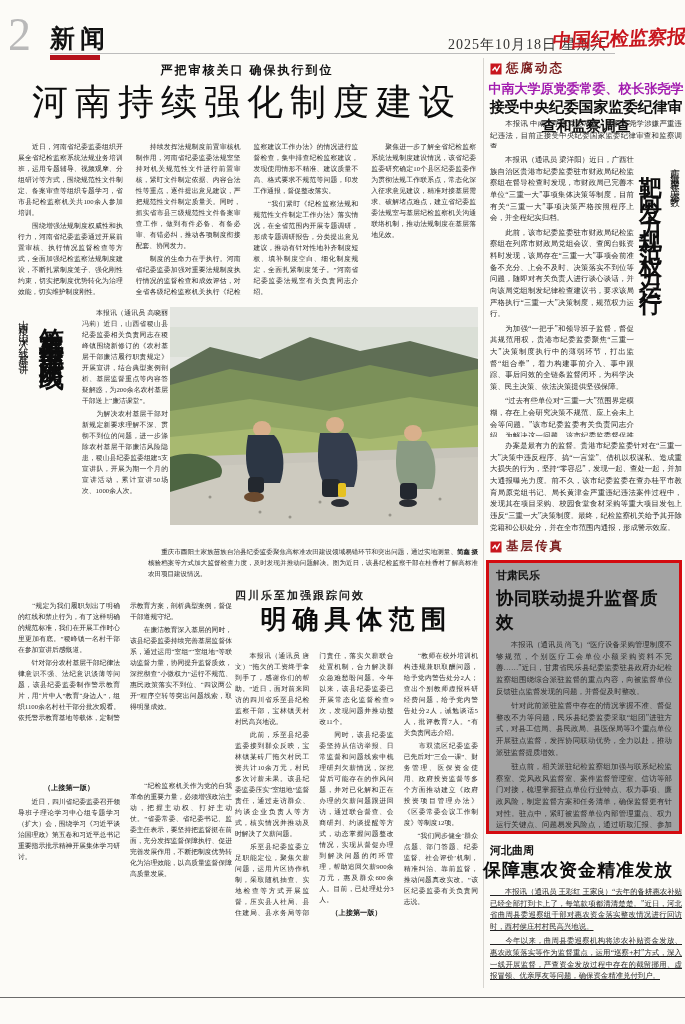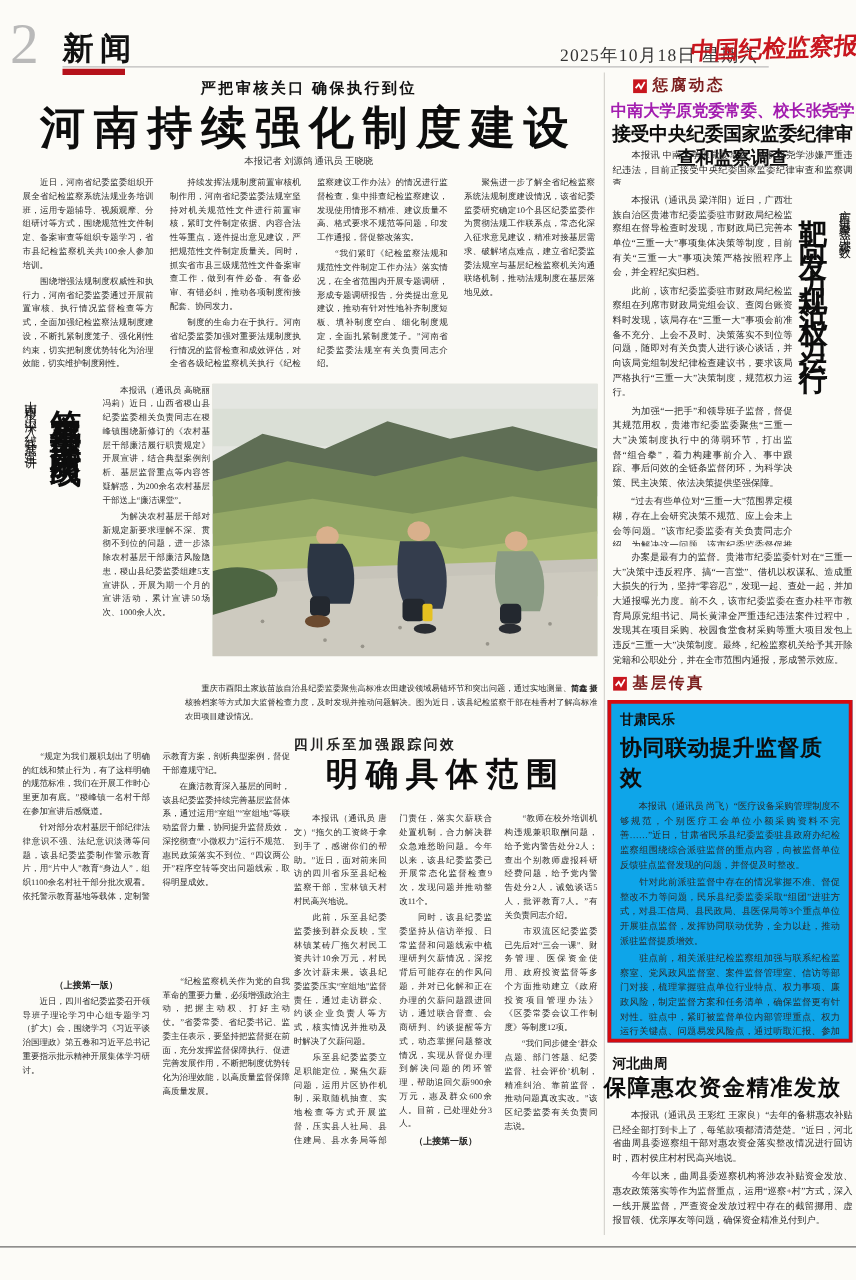--- a/index.html
+++ b/index.html
@@ -16,21 +16,21 @@
   .head-rule-red { position:absolute; left:50px; top:55px; width:50px; height:5px; background:#b5121b; }
   .head-date { position:absolute; left:448px; top:36px; font-size:14px; color:#333; letter-spacing:1px; }
   .masthead { position:absolute; left:553px; top:26px; width:128px; font-size:19px; font-weight:900; color:#c8161e;
               transform:skewX(-8deg) rotate(-2deg); letter-spacing:0px; white-space:nowrap; }
   
   .para { font-size:6.8px; line-height:1.62; text-align:justify; color:#2b2b2b; margin-bottom:2px; }
   .parar { font-size:7.4px; line-height:1.58; text-align:justify; color:#2b2b2b; margin-bottom:2.5px; }
   .jump-label { font-size:7.2px; font-weight:700; text-align:center; margin:3px 0; color:#222; }
   
   .m-kicker { position:absolute; left:18px; top:62px; width:458px; text-align:center; font-size:12px; font-weight:700; letter-spacing:2px; color:#111; }
-  .m-headline { position:absolute; left:18px; top:78px; width:458px; text-align:center; font-size:36px; font-weight:700; letter-spacing:7px; color:#0d0d0d; }
+  .m-headline { position:absolute; left:18px; top:78px; width:458px; text-align:center; font-size:36px; font-weight:400; letter-spacing:7px; color:#0d0d0d; }
   .m-byline { position:absolute; left:18px; top:124px; width:458px; text-align:center; font-size:7.5px; color:#333; }
   .m-body { position:absolute; left:18px; top:141px; width:458px; height:159px; column-count:4; column-gap:13px; overflow:hidden; }
   
   .vdiv { position:absolute; left:483px; top:58px; width:1px; height:930px; background:#d7d5d0; }
   
   .sx-kicker { position:absolute; left:16px; top:312px; height:200px; writing-mode:vertical-rl; font-size:10px; letter-spacing:4px; color:#111; font-weight:400; }
   .sx-headline { position:absolute; left:34px; top:308px; height:300px; width:34px; writing-mode:vertical-rl; font-size:25px; font-weight:900; letter-spacing:4px; color:#0d0d0d; }
   .sx-body-top { position:absolute; left:82px; top:307px; width:86px; height:288px; overflow:hidden; }
   .sx-body-bottom { position:absolute; left:18px; top:600px; width:214px; height:174px; column-count:2; column-gap:10px; overflow:hidden; }
   .jump-left { position:absolute; left:18px; top:780px; width:214px; height:208px; column-count:2; column-gap:10px; overflow:hidden; }
@@ -46,45 +46,44 @@
   .sec-head { position:absolute; display:flex; align-items:center; gap:4px; }
   .sec-head .icon { width:12px; height:12px; flex:0 0 auto; }
   .sec-label { font-size:12.5px; font-weight:700; color:#7c1f1f; letter-spacing:2px; }
   .zn-headline1 { position:absolute; left:488px; top:80px; width:196px; text-align:center; font-size:13px; font-weight:900; color:#a21caf; }
   .zn-headline2 { position:absolute; left:488px; top:98px; width:196px; text-align:center; font-size:15px; font-weight:700; color:#0d0d0d; letter-spacing:-0.2px; }
   .zn-body { position:absolute; left:490px; top:118px; width:192px; height:30px; overflow:hidden; }
   .gx-body-side { position:absolute; left:490px; top:154px; width:144px; height:283px; overflow:hidden; }
   .gx-vtitle { position:absolute; left:636px; top:158px; width:30px; height:366px; writing-mode:vertical-rl; font-size:23px; font-weight:900; letter-spacing:13px; color:#0d0d0d; }
   .gx-vkicker { position:absolute; left:667px; top:160px; width:14px; height:180px; writing-mode:vertical-rl; font-size:9.5px; letter-spacing:3px; color:#111; }
   .gx-body-bottom { position:absolute; left:490px; top:440px; width:192px; height:92px; overflow:hidden; }
-  .gansu-box { position:absolute; left:486px; top:560px; width:196px; height:274px; border:3px solid #d40b10; background:#0ea5e9; padding:5px 7px; overflow:hidden; }
+  .gansu-box { position:absolute; left:486px; top:560px; width:196px; height:274px; border:3px solid #d40b10; background:#a3a3a3; padding:5px 7px; overflow:hidden; }
   .gs-kicker { font-size:11px; font-weight:700; color:#111; margin-bottom:3px; }
   .gs-headline { font-size:17.5px; font-weight:900; color:#0d0d0d; letter-spacing:0.5px; margin-bottom:5px; }
   .hb-kicker { position:absolute; left:490px; top:843px; font-size:11px; font-weight:700; color:#111; }
   .hb-headline { position:absolute; left:483px; top:858px; width:196px; font-size:18px; font-weight:900; letter-spacing:1px; color:#0d0d0d; }
-  .hb-body { position:absolute; left:490px; top:886px; width:192px; height:100px; overflow:hidden; }
+  .hb-body { position:absolute; left:490px; top:886px; width:192px; height:100px; overflow:hidden;text-decoration:underline; }
   
   .foot-rule { position:absolute; left:0; top:997px; width:685px; height:1px; background:#6b6b6b; }
   .foot-text { position:absolute; left:0; top:1003px; width:685px; text-align:center; font-size:8.5px; font-weight:700; color:#222; letter-spacing:0.5px; }
 </style>
 </head>
 <body>
 
 <div class="page">
 
   <div class="pagenum">2</div>
   <div class="section-title">新闻</div>
   <div class="head-rule"></div>
   <div class="head-rule-red"></div>
   <div class="head-date">2025年10月18日 星期六</div>
   <div class="masthead">中国纪检监察报</div>
 
   <div class="m-kicker">严把审核关口 确保执行到位</div>
   <div class="m-headline">河南持续强化制度建设</div>
-  <div class="m-byline">本报记者 刘源鸽 通讯员 王晓晓</div>
   <div class="m-body">
     <p class="para">　　近日，河南省纪委监委组织开展全省纪检监察系统法规业务培训班，运用专题辅导、视频观摩、分组研讨等方式，围绕规范性文件制定、备案审查等组织专题学习，省市县纪检监察机关共100余人参加培训。</p>
     <p class="para">　　围绕增强法规制度权威性和执行力，河南省纪委监委通过开展前置审核、执行情况监督检查等方式，全面加强纪检监察法规制度建设，不断扎紧制度笼子、强化刚性约束，切实把制度优势转化为治理效能，切实维护制度刚性。</p>
     <p class="para">　　持续发挥法规制度前置审核机制作用，河南省纪委监委法规室坚持对机关规范性文件进行前置审核，紧盯文件制定依据、内容合法性等重点，逐件提出意见建议，严把规范性文件制定质量关。同时，抓实省市县三级规范性文件备案审查工作，做到有件必备、有备必审、有错必纠，推动各项制度衔接配套、协同发力。</p>
     <p class="para">　　制度的生命力在于执行。河南省纪委监委加强对重要法规制度执行情况的监督检查和成效评估，对全省各级纪检监察机关执行《纪检监察建议工作办法》的情况进行监督检查，集中排查纪检监察建议，发现使用情形不精准、建议质量不高、格式要求不规范等问题，印发工作通报，督促整改落实。</p>
     <p class="para">　　“我们紧盯《纪检监察法规和规范性文件制定工作办法》落实情况，在全省范围内开展专题调研，形成专题调研报告，分类提出意见建议，推动有针对性地补齐制度短板、填补制度空白、细化制度规定，全面扎紧制度笼子。”河南省纪委监委法规室有关负责同志介绍。</p>
     <p class="para">　　聚焦进一步了解全省纪检监察系统法规制度建设情况，该省纪委监委研究确定10个县区纪委监委作为贯彻法规工作联系点，常态化深入征求意见建议，精准对接基层需求、破解堵点难点，建立省纪委监委法规室与基层纪检监察机关沟通联络机制，推动法规制度在基层落地见效。</p>
   </div>
 
   <div class="vdiv"></div>
@@ -153,21 +152,21 @@
     <p class="para">　　本报讯（通讯员 唐文）“拖欠的工资终于拿到手了，感谢你们的帮助。”近日，面对前来回访的四川省乐至县纪检监察干部，宝林镇天村村民高兴地说。</p>
     <p class="para">　　此前，乐至县纪委监委接到群众反映，宝林镇某砖厂拖欠村民工资共计10余万元，村民多次讨薪未果。该县纪委监委压实“室组地”监督责任，通过走访群众、约谈企业负责人等方式，核实情况并推动及时解决了欠薪问题。</p>
     <p class="para">　　乐至县纪委监委立足职能定位，聚焦欠薪问题，运用片区协作机制，采取随机抽查、实地检查等方式开展监督，压实县人社局、县住建局、县水务局等部门责任，落实欠薪联合处置机制，合力解决群众急难愁盼问题。今年以来，该县纪委监委已开展常态化监督检查9次，发现问题并推动整改11个。</p>
     <p class="para">　　同时，该县纪委监委坚持从信访举报、日常监督和问题线索中梳理研判欠薪情况，深挖背后可能存在的作风问题，并对已化解和正在办理的欠薪问题跟进回访，通过联合督查、会商研判、约谈提醒等方式，动态掌握问题整改情况，实现从督促办理到解决问题的闭环管理，帮助追回欠薪900余万元，惠及群众600余人。目前，已处理处分3人。</p>
     <div class="jump-label">（上接第一版）</div>
     <p class="para">　　“教师在校外培训机构违规兼职取酬问题，给予党内警告处分2人；查出个别教师虚报科研经费问题，给予党内警告处分2人，诫勉谈话5人，批评教育7人。”有关负责同志介绍。</p>
     <p class="para">　　市双流区纪委监委已先后对“三会一课”、财务管理、医保资金使用、政府投资监督等多个方面推动建立《政府投资项目管理办法》《区委常委会议工作制度》等制度12项。</p>
     <p class="para">　　“我们同步健全‘群众点题、部门答题、纪委监督、社会评价’机制，精准纠治、靠前监督，推动问题真改实改。”该区纪委监委有关负责同志说。</p>
   </div>
 
-  <div class="sec-head" style="left: 506px; top: 60px; position: absolute;">
+  <div class="sec-head" style="left: 490px; top: 60px; position: absolute;">
     <svg class="icon" viewBox="0 0 12 12">
       <rect x="0.5" y="0.5" width="11" height="11" fill="#c8161e"></rect>
       <path d="M2.5 7.5 L5 4.5 L6.8 7.8 L9.8 2.5" stroke="#fff" stroke-width="1.4" fill="none"></path>
     </svg>
     <span class="sec-label">惩腐动态</span>
   </div>
   <div class="zn-headline1">中南大学原党委常委、校长张尧学</div>
   <div class="zn-headline2">接受中央纪委国家监委纪律审查和监察调查</div>
   <div class="zn-body">
     <p class="parar">　　本报讯 中南大学原党委常委、校长张尧学涉嫌严重违纪违法，目前正接受中央纪委国家监委纪律审查和监察调查。</p>

